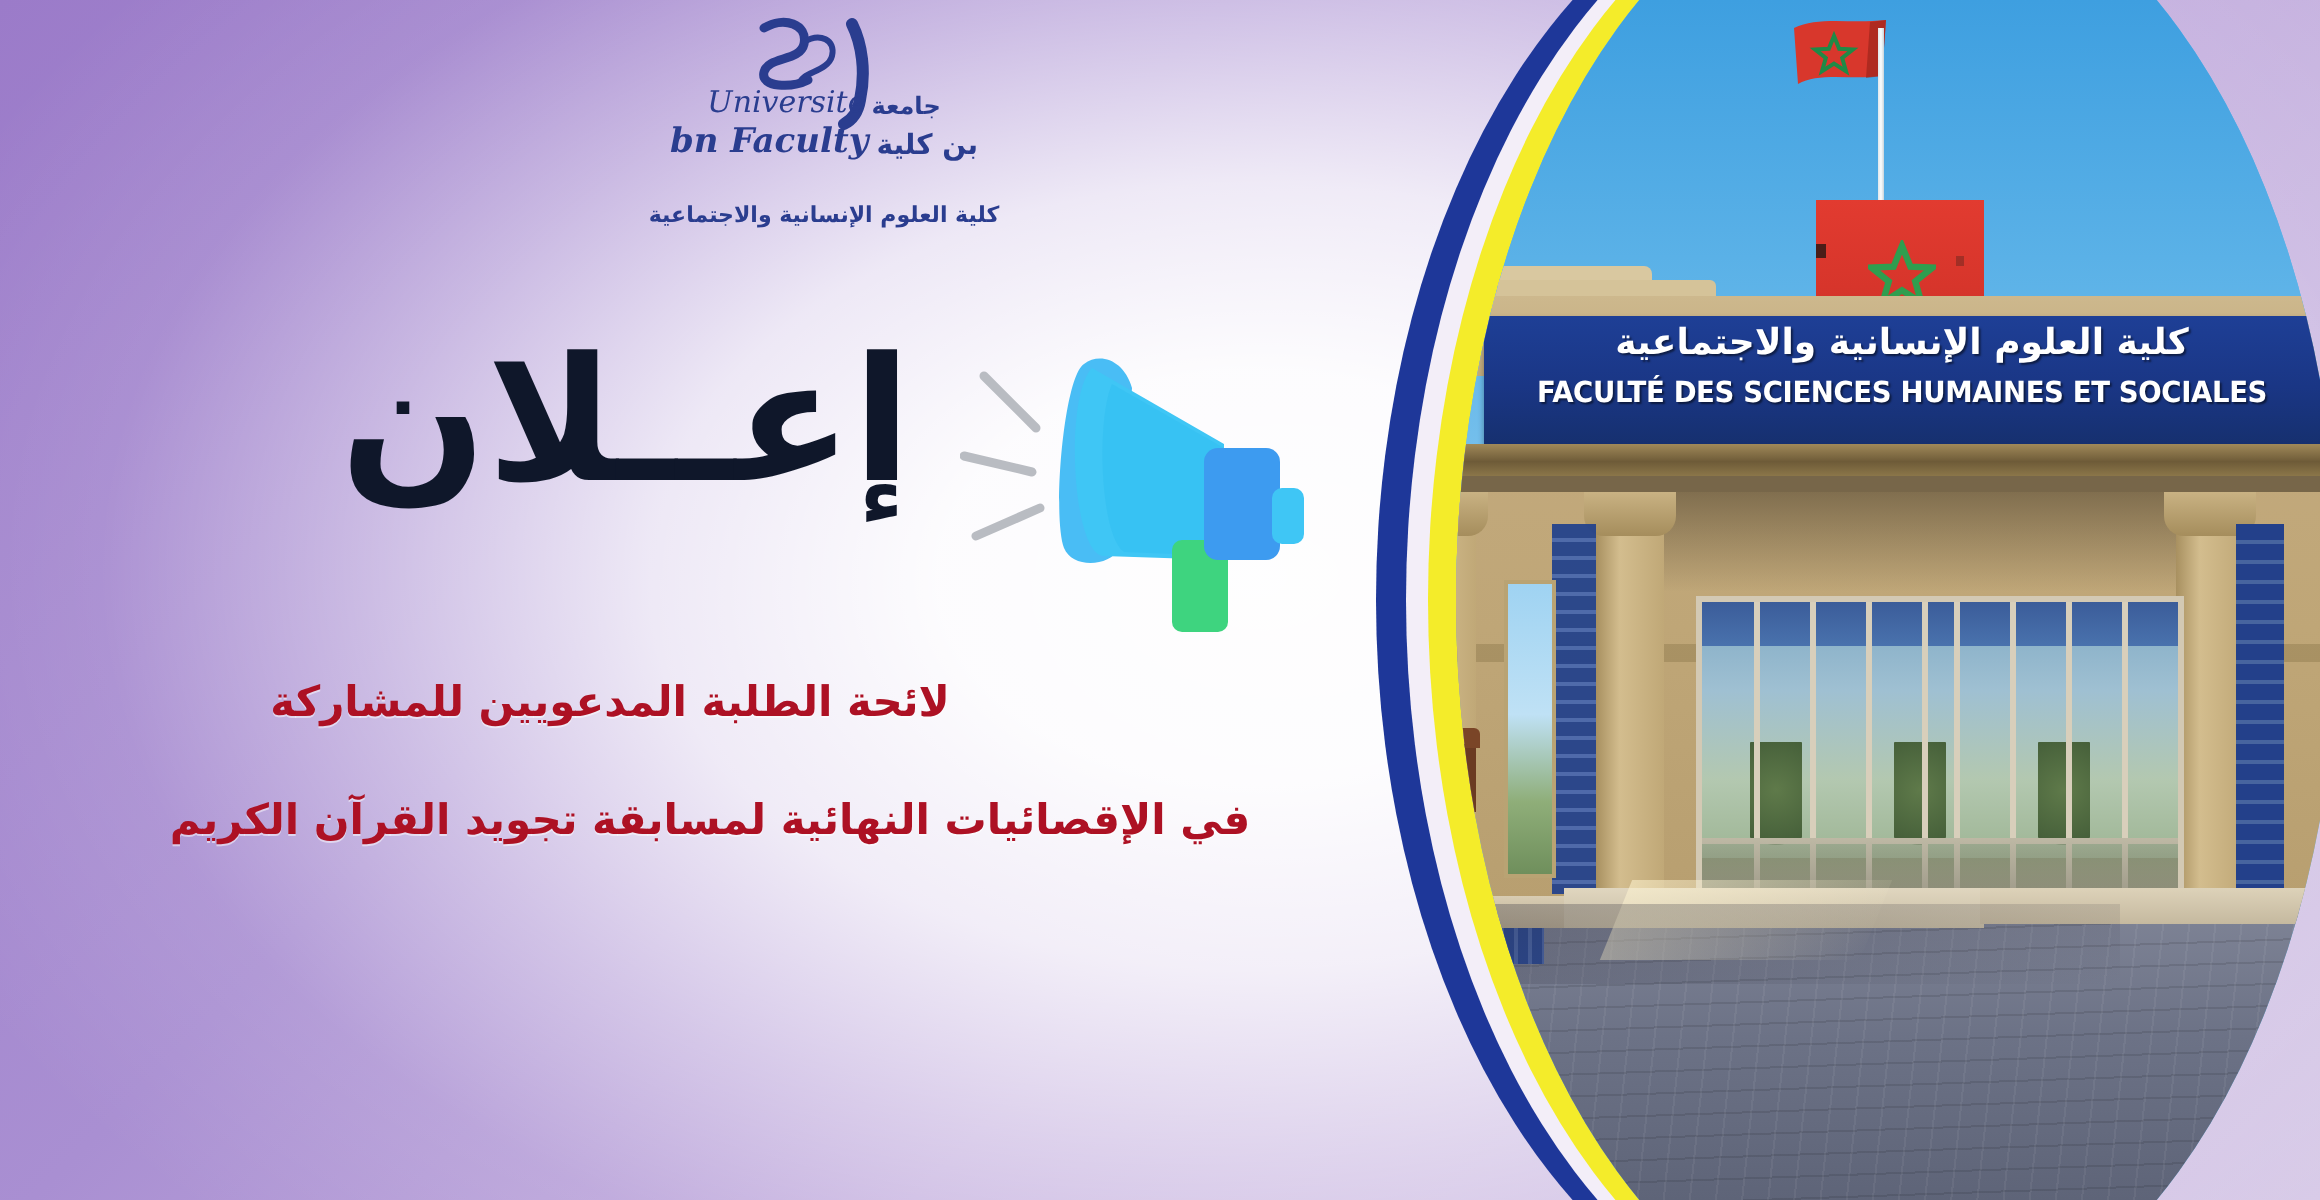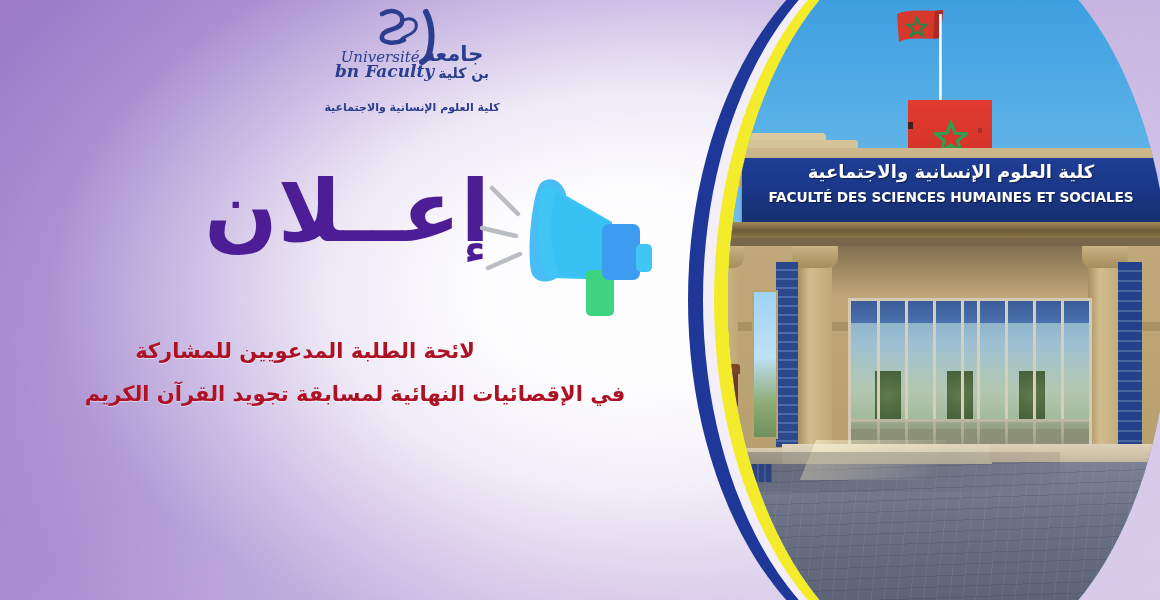--- a/index.html
+++ b/index.html
@@ -59,21 +59,21 @@
     top: 38px;
     left: 0;
     width: 180px;
     display: flex;
     align-items: flex-end;
     justify-content: center;
     gap: 3px;
     direction: rtl;
   }
   .logo-ar-1 {
-    font-size: 21px;
+    font-size: 12px;
     font-weight: 700;
     color: #2a3d8f;
     letter-spacing: 1px;
     line-height: 1;
   }
   .logo-fr-1 {
     font-size: 15px;
     color: #2a3d8f;
     line-height: 1;
     font-family: "DejaVu Serif", "Liberation Serif", serif;
@@ -138,25 +138,25 @@
     line-height: 1.1;
     font-family: "DejaVu Serif", "Liberation Serif", serif;
   }
 
   
   .headline {
     position: absolute;
     left: 170px;
     top: 168px;
     width: 320px;
-    text-align: right;
+    text-align: left;
     direction: rtl;
     font-size: 86px;
     font-weight: 700;
-    color: #4c1d95;
+    color: #0f172a;
     letter-spacing: 0px;
     line-height: 1;
     white-space: nowrap;
   }
 
   
   .megaphone {
     position: absolute;
     left: 480px;
     top: 158px;
@@ -174,21 +174,21 @@
     text-align: center;
     color: #ad1124;
   }
   .sub-line {
     font-size: 21px;
     font-weight: 700;
     line-height: 1.1;
     white-space: nowrap;
     text-shadow: 0 1px 0 rgba(255,255,255,0.5);
   }
-  .sub-line.l1 { margin-right: 100px; margin-bottom: 20px; }
+  .sub-line.l1 { margin-right: 100px; margin-bottom: 36px; }
   .sub-line.l2 { margin-right: 0px; }
 
   
   .photo-wrap {
     position: absolute;
     right: 0;
     top: 0;
     width: 470px;
     height: 600px;
   }

